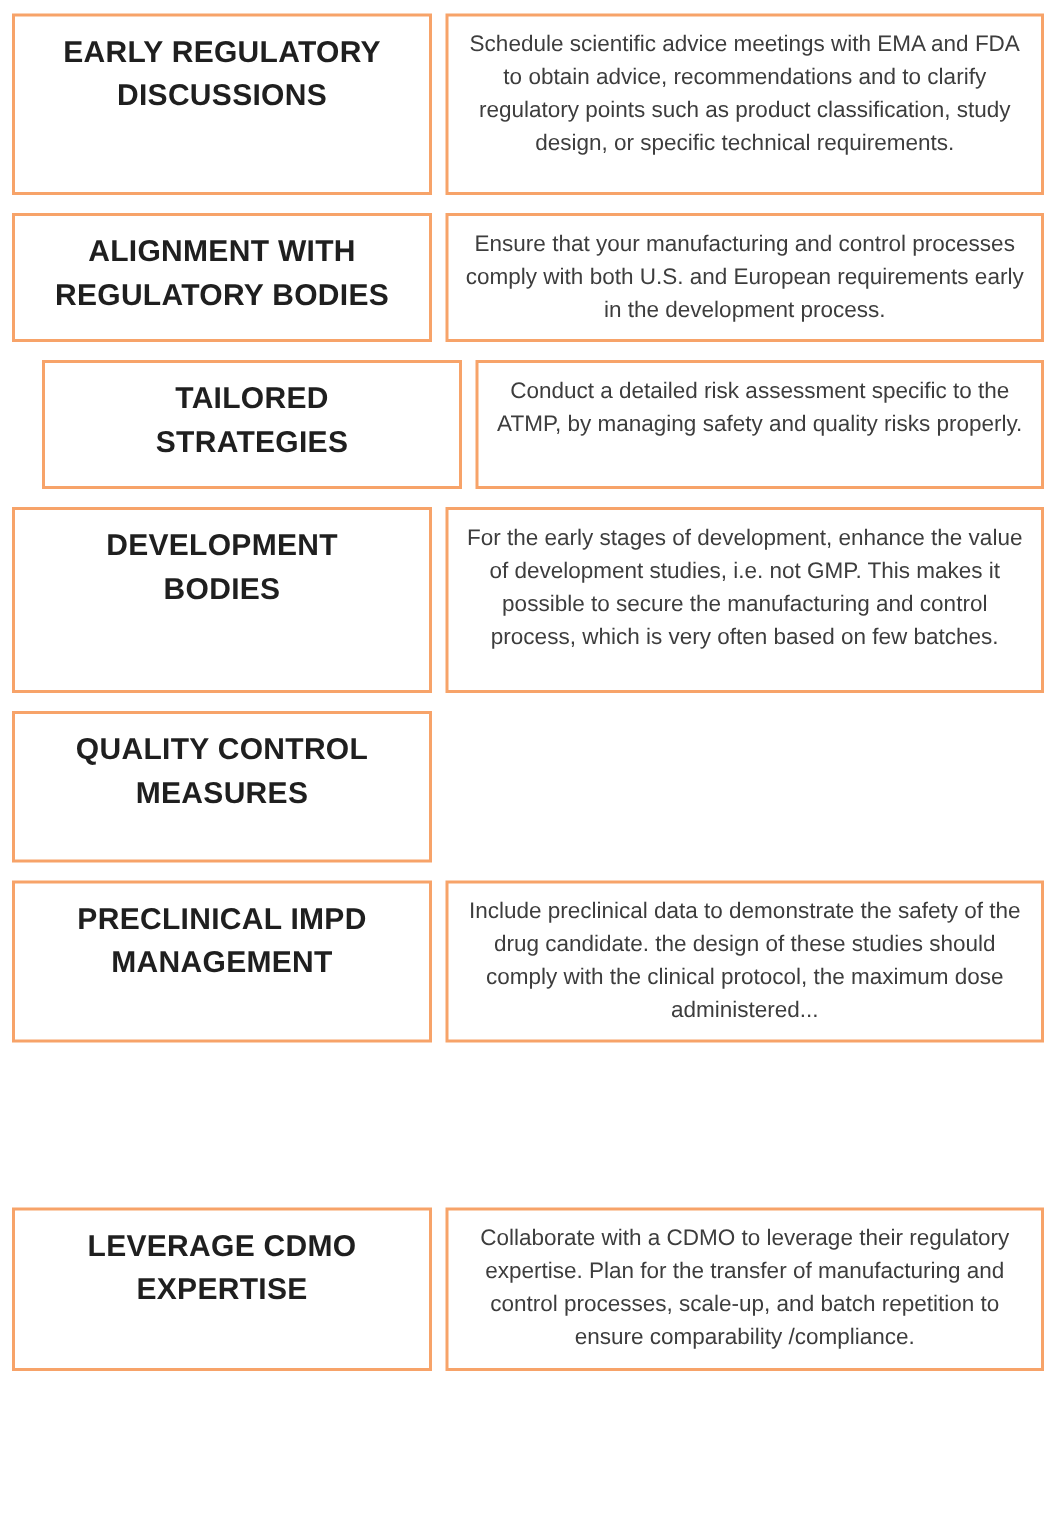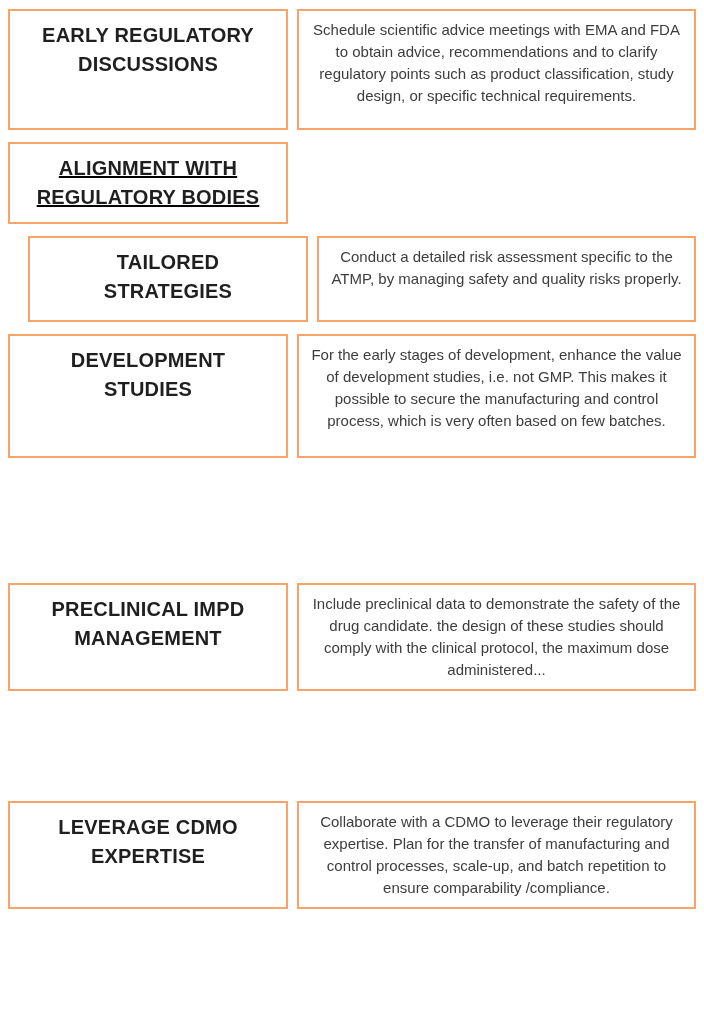--- a/index.html
+++ b/index.html
@@ -23,21 +23,21 @@
     gap: 12px;
     background: var(--bg);
   }
   .row {
     display: flex;
     gap: 9px;
     align-items: stretch;
   }
   
   .row:nth-of-type(1) { min-height: 121px; }
-  .row:nth-of-type(2) { min-height: 82px; text-decoration: underline;  }
+  .row:nth-of-type(2) { min-height: 82px;  }
   .row:nth-of-type(3) { min-height: 86px; padding-left: 20px;  }
   .row:nth-of-type(4) { min-height: 124px; }
   .row:nth-of-type(5) { min-height: 101px; }
   .row:nth-of-type(6) { min-height: 104px; }
   .row:nth-of-type(7) { min-height: 86px;  }
   .row:nth-of-type(8) { min-height: 87px;  }
   .row:nth-of-type(9) { min-height: 119px; }
   .cell {
     border: 2px solid var(--accent);
     background: var(--bg);
@@ -78,41 +78,47 @@
     </div>
     <div class="cell cell-desc">
       <div class="desc-text">Schedule scientific advice meetings with EMA and FDA to obtain advice, recommendations and to clarify regulatory points such as product classification, study design, or specific technical requirements.</div>
     </div>
   </div>
 
   <div class="row">
     <div class="cell cell-title">
       <div class="title-text">ALIGNMENT WITH REGULATORY BODIES</div>
     </div>
+    <div class="cell cell-desc">
+      <div class="desc-text">Ensure that your manufacturing and control processes comply with both U.S. and European requirements early in the development process.</div>
+    </div>
   </div>
 
   <div class="row">
     <div class="cell cell-title">
       <div class="title-text">TAILORED STRATEGIES</div>
     </div>
     <div class="cell cell-desc">
       <div class="desc-text">Conduct a detailed risk assessment specific to the ATMP, by managing safety and quality risks properly.</div>
     </div>
   </div>
 
   <div class="row">
     <div class="cell cell-title">
-      <div class="title-text">DEVELOPMENT STUDIES</div>
+      <div class="title-text">DEVELOPMENT BODIES</div>
     </div>
     <div class="cell cell-desc">
       <div class="desc-text">For the early stages of development, enhance the value of development studies, i.e. not GMP. This makes it possible to secure the manufacturing and control process, which is very often based on few batches.</div>
     </div>
   </div>
 
   <div class="row">
+    <div class="cell cell-title">
+      <div class="title-text">QUALITY CONTROL MEASURES</div>
+    </div>
   </div>
 
   <div class="row">
     <div class="cell cell-title">
       <div class="title-text">PRECLINICAL IMPD MANAGEMENT</div>
     </div>
     <div class="cell cell-desc">
       <div class="desc-text">Include preclinical data to demonstrate the safety of the drug candidate. the design of these studies should comply with the clinical protocol, the maximum dose administered...</div>
     </div>
   </div>

